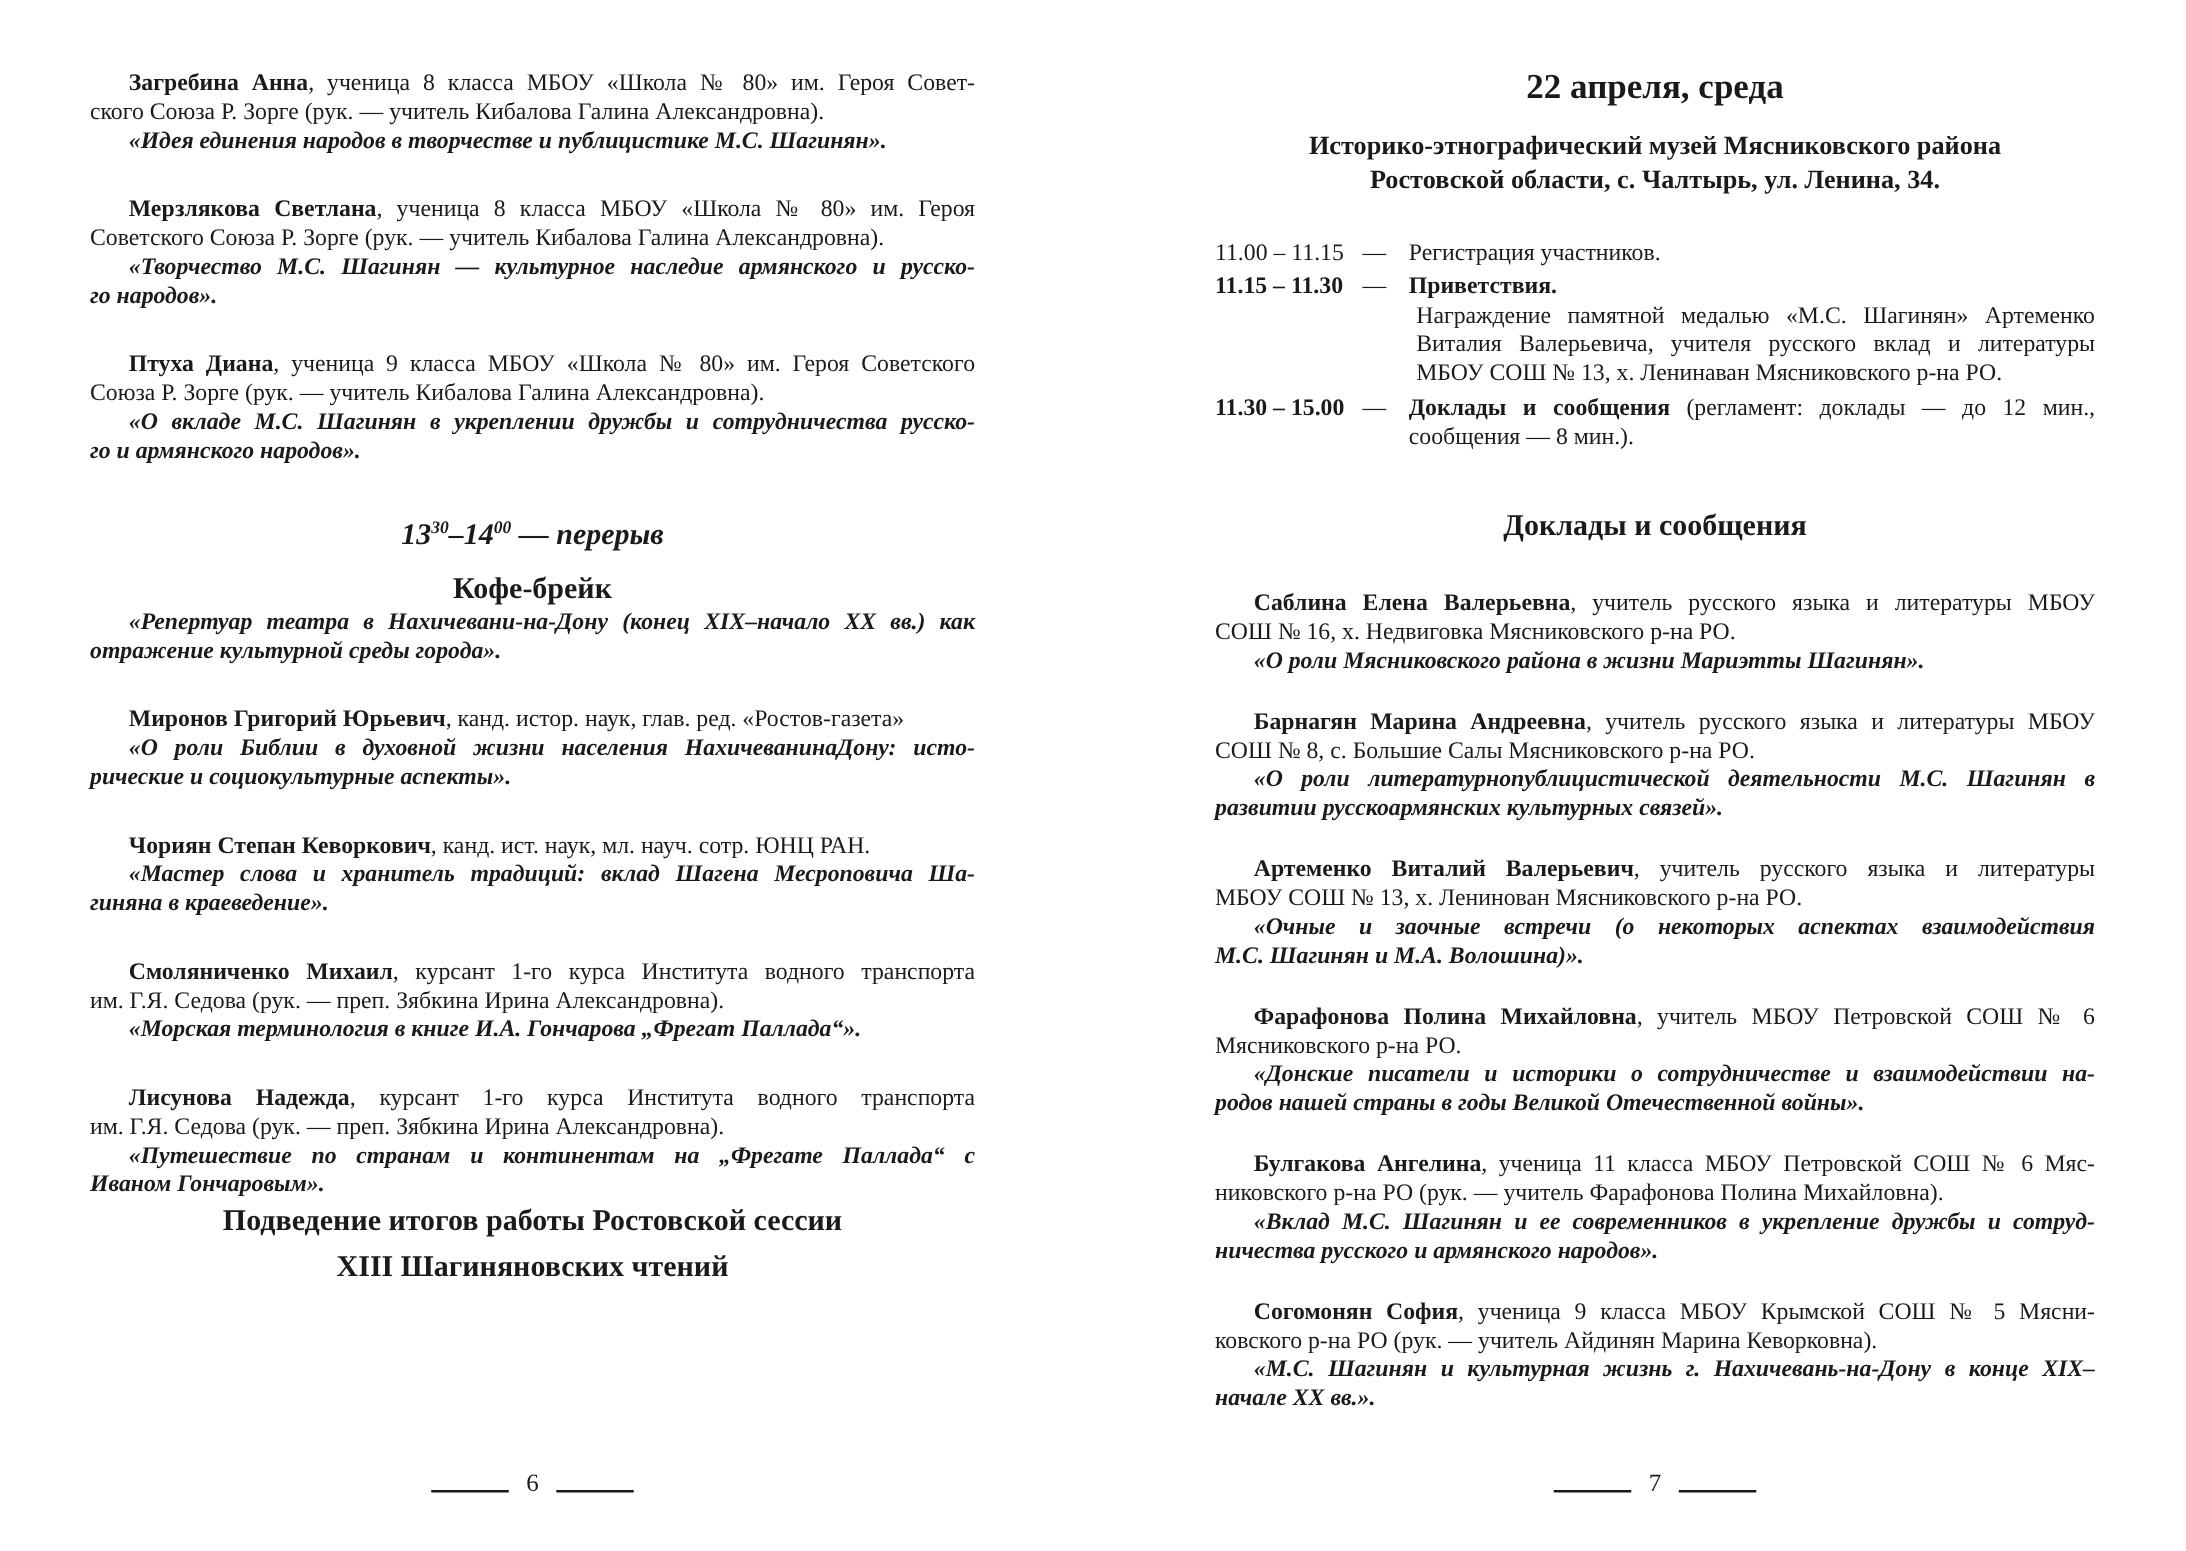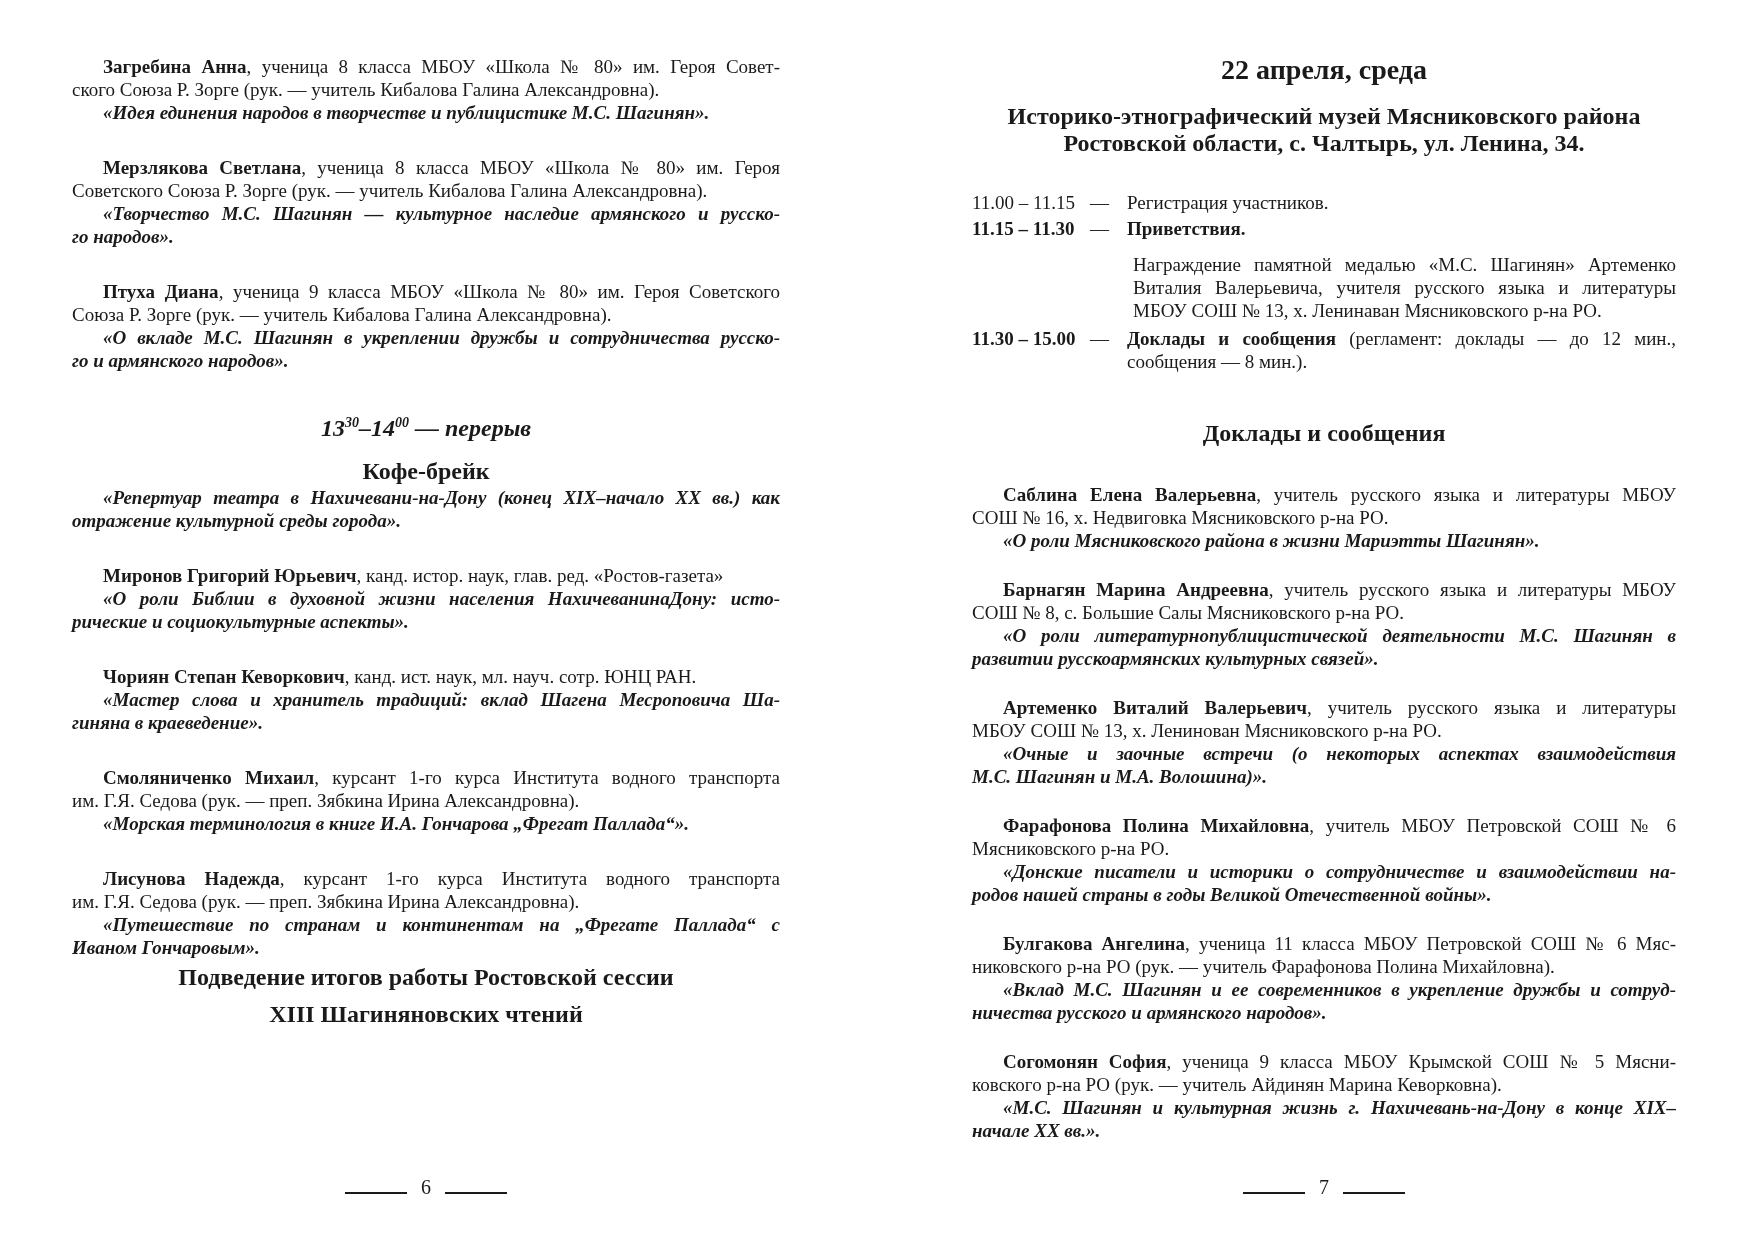--- a/index.html
+++ b/index.html
@@ -31,31 +31,31 @@
   
   .h-center{font-size:24px;line-height:30px;font-weight:700;text-align:center;}
   .h-break{margin-top:41px;font-style:italic;}
   .h-break sup{font-size:14px;vertical-align:super;line-height:0;}
   .h-coffee{margin-top:13px;}
   .h-closing{text-align:center;}
   .h-closing-line{font-size:24px;line-height:37px;font-weight:700;}
 
   .h-date{margin-top:55px;font-size:28px;line-height:30px;font-weight:700;text-align:center;}
   .h-venue{margin-top:18px;text-align:center;}
-  .h-venue-line{font-size:24px;line-height:27px;font-weight:700;}
+  .h-venue-line{font-size:21px;line-height:27px;font-weight:700;}
   .h-section{margin-top:45px;font-size:24px;line-height:30px;font-weight:700;text-align:center;}
 
   
   #schedule{margin-top:34px;}
   .sched-row{position:relative;padding-left:155px;}
   .sched-row + .sched-row{margin-top:3px;}
   .sched-row:nth-child(3){margin-top:5px;}
   .srow-time{position:absolute;left:0;top:0;white-space:nowrap;}
   .srow-dash{position:absolute;left:118px;top:0;}
-  .sub-block{margin-top:13px;margin-left:6px;}
+  .sub-block{margin-top:1px;margin-left:6px;}
 
   
   .page-footer{position:absolute;top:1176px;left:0;width:100%;
     display:flex;justify-content:center;align-items:flex-end;gap:14px;}
   .fline{width:62px;height:0;border-bottom:2px solid #1a1a1a;margin-bottom:4px;}
   .fnum{font-size:20px;line-height:22px;}
 </style>
 </head>
 <body>
 
@@ -145,21 +145,21 @@
           <div class="ln"><span class="sg-r">Регистрация участников.</span></div>
         </div>
       </div>
       <div class="sched-row">
         <span class="srow-time sg-b">11.15 – 11.30</span>
         <span class="srow-dash">—</span>
         <div>
           <div class="ln"><span class="sg-b">Приветствия.</span></div>
           <div class="sub-block">
             <div class="ln jl"><span class="sg-r">Награждение памятной медалью «М.С. Шагинян» Артеменко</span></div>
-            <div class="ln jl"><span class="sg-r">Виталия Валерьевича, учителя русского языка и литературы</span></div>
+            <div class="ln jl"><span class="sg-r">Виталия Валерьевича, учителя русского вклад и литературы</span></div>
             <div class="ln"><span class="sg-r">МБОУ СОШ № 13, х. Ленинаван Мясниковского р-на РО.</span></div>
           </div>
         </div>
       </div>
       <div class="sched-row">
         <span class="srow-time sg-b">11.30 – 15.00</span>
         <span class="srow-dash">—</span>
         <div>
           <div class="ln jl"><span class="sg-b">Доклады и сообщения</span><span class="sg-r"> (регламент: доклады — до 12 мин.,</span></div>
           <div class="ln"><span class="sg-r">сообщения — 8 мин.).</span></div>

